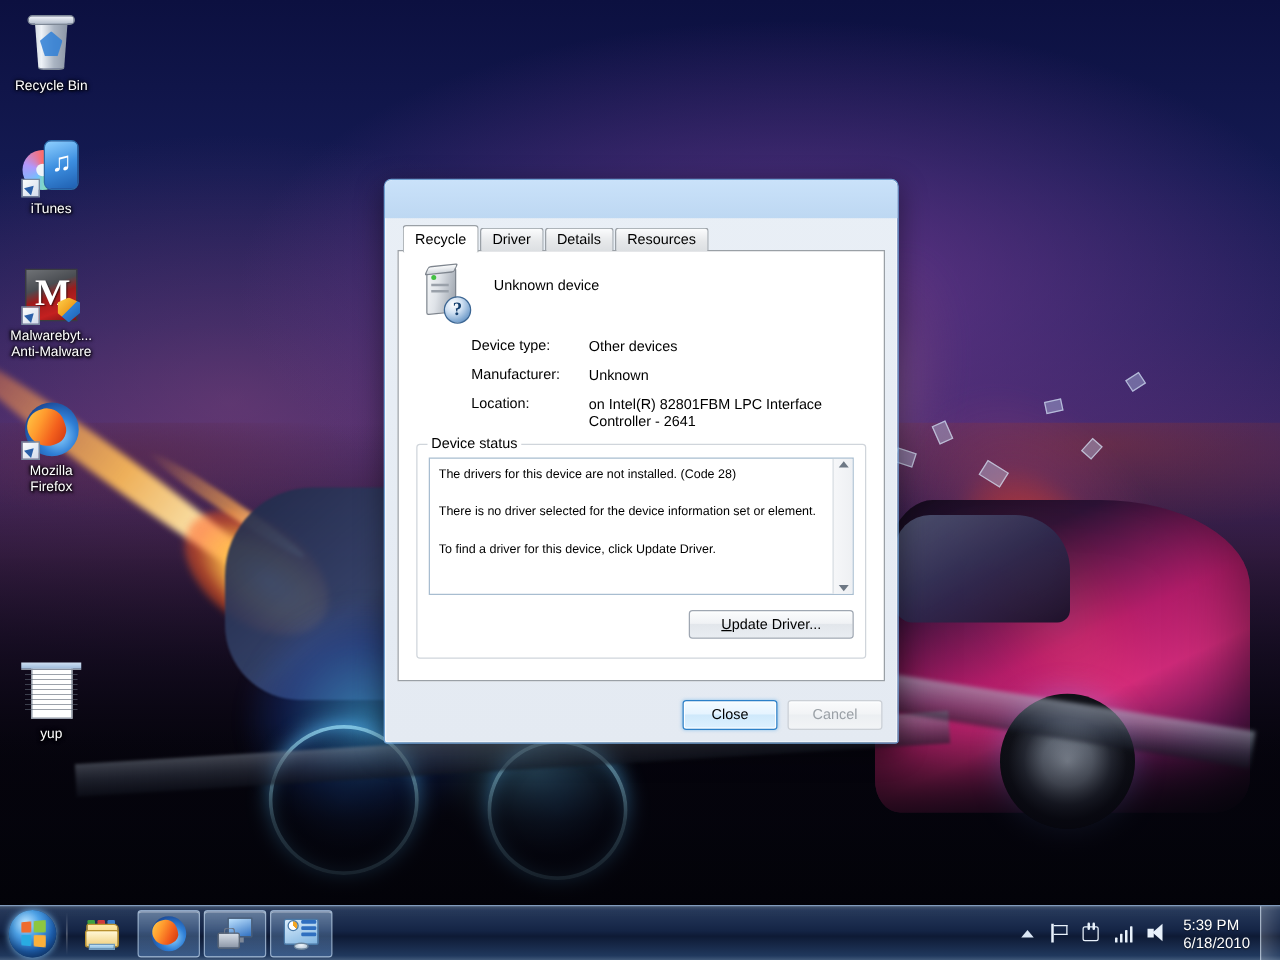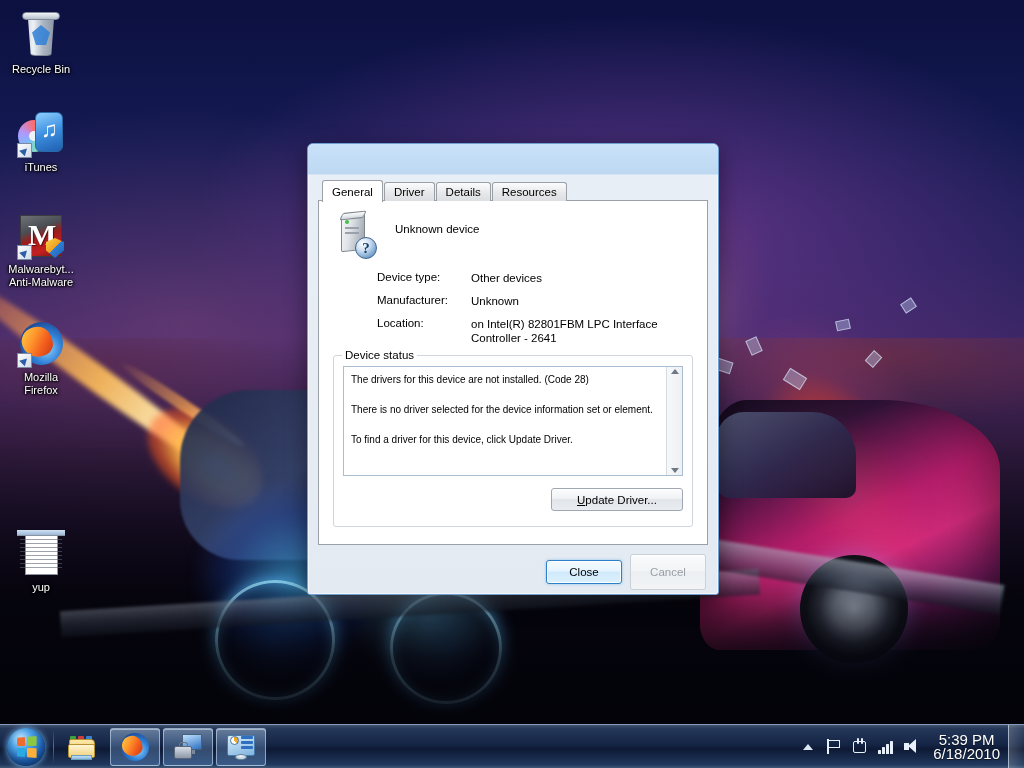--- a/index.html
+++ b/index.html
@@ -369,21 +369,21 @@
   .ic-signal { width:16px; height:14px; display:flex; align-items:flex-end; gap:1.5px; }
   .ic-signal i { width:2.5px; background:#e8f1fb; border-radius:.5px; }
   .ic-signal i:nth-child(1){ height:4px; } .ic-signal i:nth-child(2){ height:7px; }
   .ic-signal i:nth-child(3){ height:10px; } .ic-signal i:nth-child(4){ height:13px; }
   .ic-vol { width:16px; height:15px; position:relative; }
   .ic-vol .spk { position:absolute; left:0; top:4px; width:5px; height:7px; background:#e8f1fb; }
   .ic-vol .cone { position:absolute; left:4px; top:0; width:0;height:0;
     border-top:7.5px solid transparent; border-bottom:7.5px solid transparent;
     border-right:8px solid #e8f1fb; }
   #clock {
-    color: #fff; font-size: 15px; line-height: 14px; text-align: center;
+    color: #fff; font-size: 12px; line-height: 14px; text-align: left;
     padding: 0 8px; cursor: pointer; text-shadow: 0 1px 1px rgba(0,0,0,.6);
   }
   #show-desktop {
     width: 16px; height: 44px;
     background: linear-gradient(90deg, rgba(255,255,255,.20), rgba(255,255,255,.06));
     border-left: 1px solid rgba(230,242,255,.65);
     cursor: pointer;
   }
 
   
@@ -547,21 +547,21 @@
     display: flex; align-items: center; justify-content: flex-end;
     padding-right: 12px; gap: 8px;
   }
   #close-dlg-btn {
     min-width: 76px; height: 24px;
     border: 1px solid #2c80c8;
     background: linear-gradient(180deg,#f4fbff 0%,#e6f4ff 46%,#cfe9fb 50%,#ddf1ff 100%);
     box-shadow: inset 0 0 0 1px rgba(255,255,255,.9), 0 0 3px rgba(70,160,230,.55);
   }
   #cancel-btn {
-    min-width: 76px; height: 36px;
+    min-width: 76px; height: 24px;
     color: #9aa0a6;
     background: linear-gradient(180deg,#fafbfc 0%,#f2f4f6 46%,#eceff2 50%,#f2f4f6 100%);
     border: 1px solid #cbd0d6;
     cursor: default;
   }
 </style>
 </head>
 <body>
 
 <div id="desktop">
@@ -648,21 +648,21 @@
     <div class="lbl">yup</div>
   </div>
 
   <div id="dialog">
 
 
     <div id="dlg-body">
 
       <div id="tabstrip">
         <div class="tab active">
-          <span>General</span>
+          <span>Recycle</span>
         </div>
         <div class="tab">
           <span>Driver</span>
         </div>
         <div class="tab">
           <span>Details</span>
         </div>
         <div class="tab">
           <span>Resources</span>
         </div>

